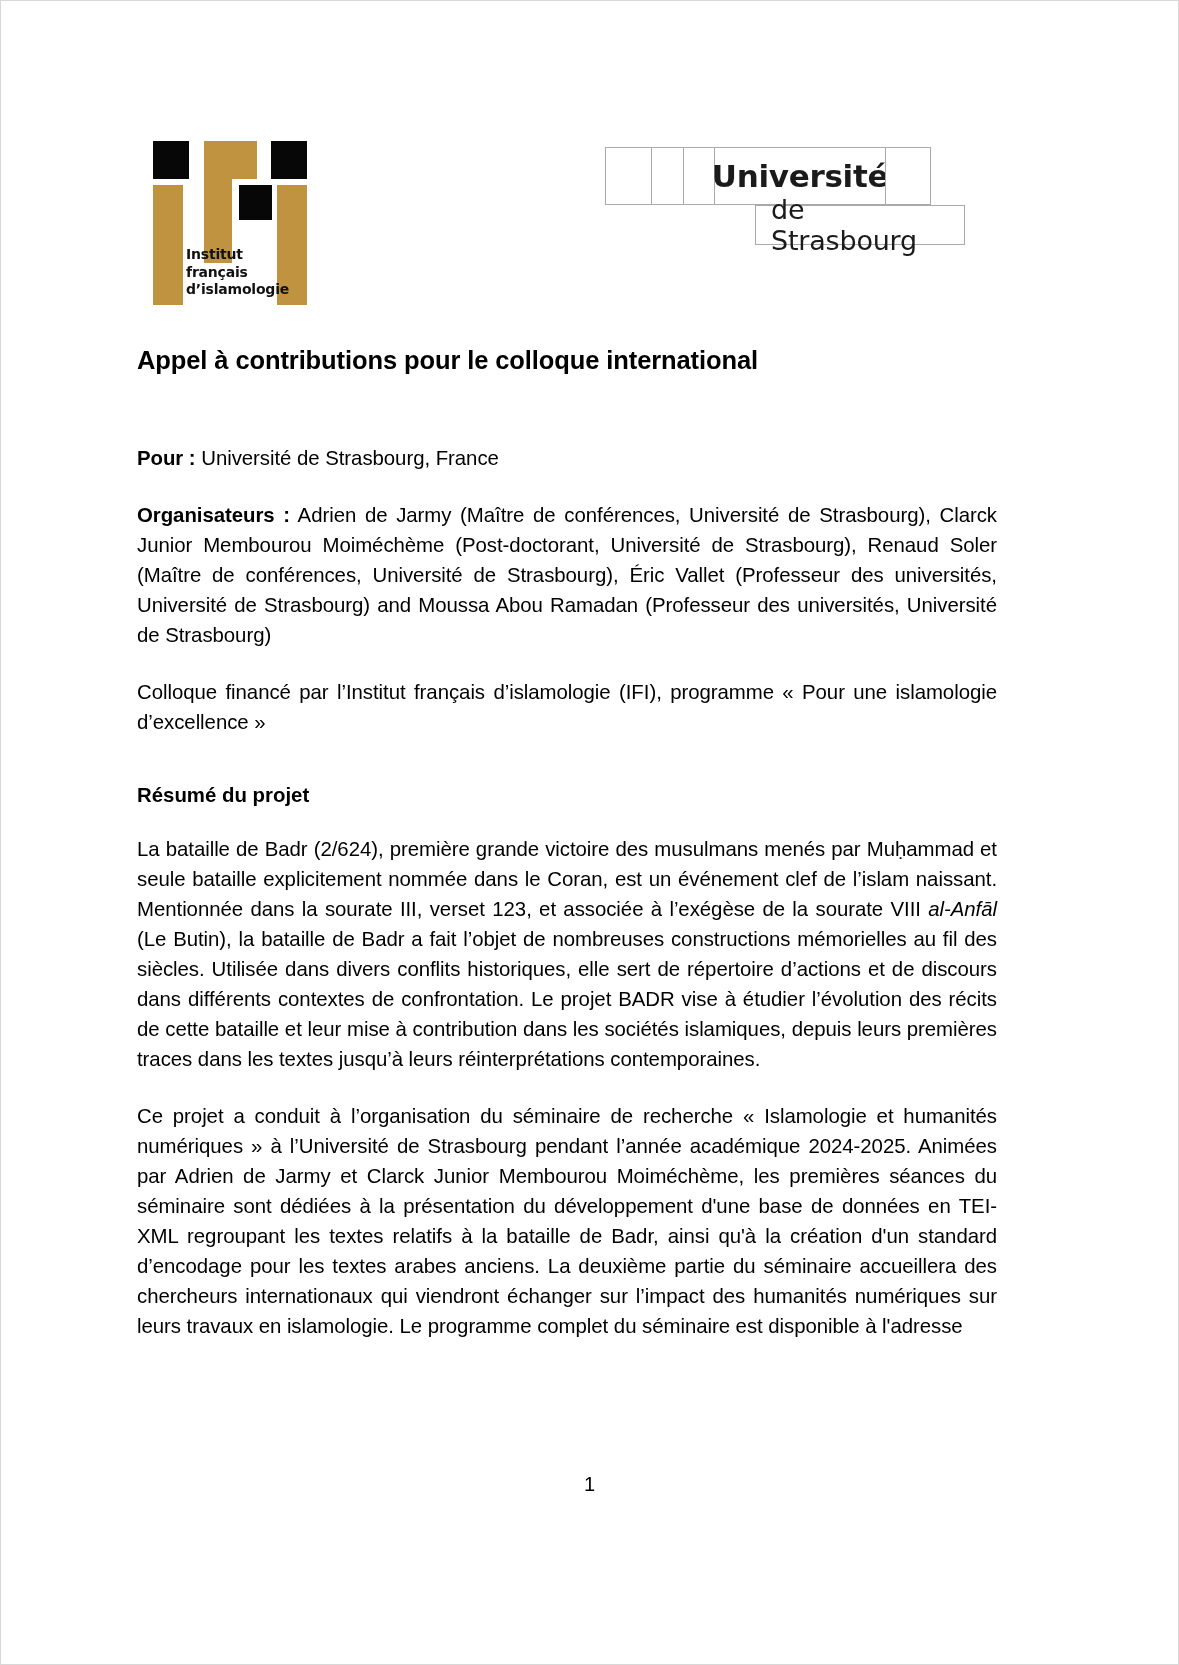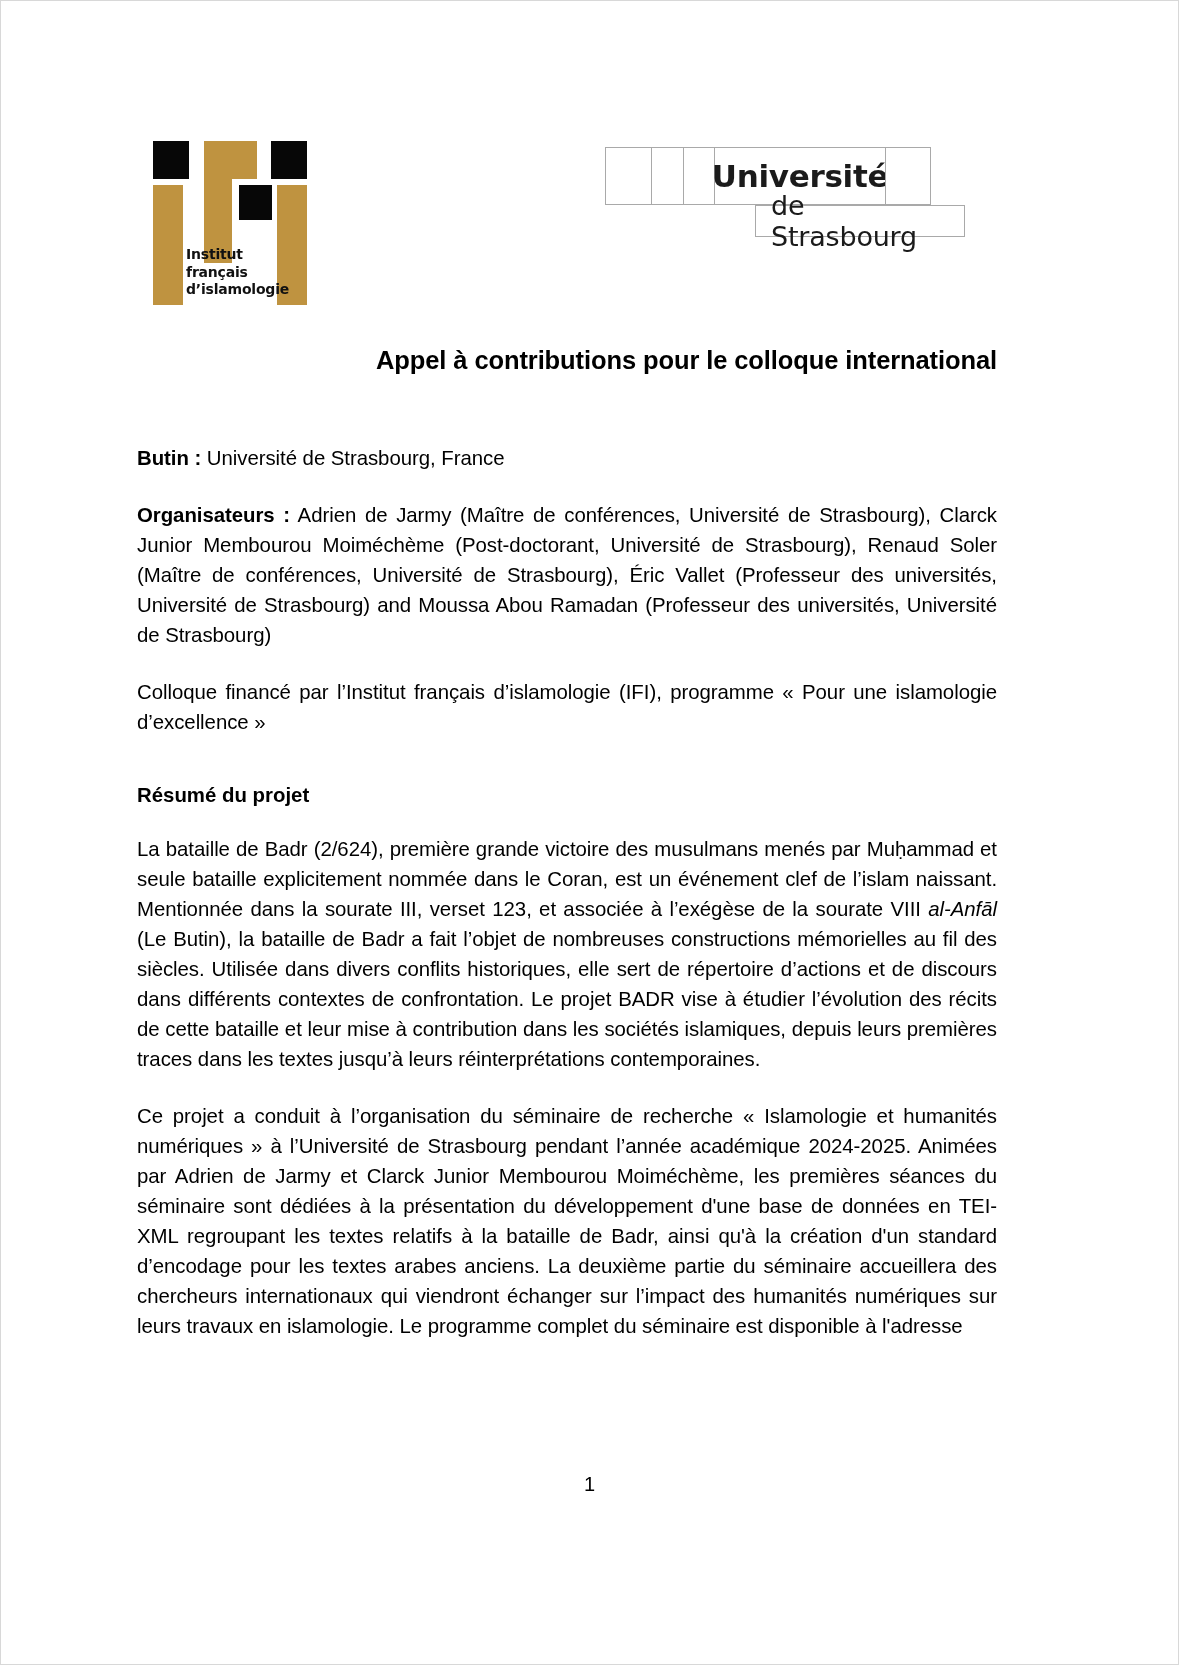--- a/index.html
+++ b/index.html
@@ -103,21 +103,21 @@
     font-family: "DejaVu Sans", sans-serif;
     font-weight: bold;
     font-size: 31px;
     color: #1b1b1b;
     letter-spacing: -0.3px;
   }
   .unistra-row2 {
     position: absolute;
     left: 150px;
     top: 66px;
-    height: 32px;
+    height: 40px;
     border: 1px solid #a9a9a9;
     box-sizing: border-box;
     background: #ffffff;
     display: flex;
     align-items: center;
     padding: 0 14px 0 15px;
   }
   .unistra-row2 .word {
     font-family: "DejaVu Sans", sans-serif;
     font-size: 27px;
@@ -127,21 +127,21 @@
 
   
   .doc {
     position: absolute;
     left: 136px;
     top: 340px;
     width: 860px;
   }
 
   .title {
-    text-align: right;
+    text-align: left;
     font-weight: bold;
     font-size: 25.5px;
     line-height: 38px;
     letter-spacing: -0.1px;
     margin: 0 0 0 0;
   }
   .title .ln { display: block; }
   .sc { font-variant: small-caps; font-size: 23px; }
   .title sup { font-size: 0.62em; vertical-align: super; line-height: 0; }
 
@@ -227,21 +227,21 @@
 
   <div class="doc">
 
     <h1 class="title">
       <span class="ln">Appel à contributions pour le colloque international</span>
     </h1>
 
     <div class="meta-block">
 
 
-      <p class="body"><span class="b">Butin :</span><span> Université de Strasbourg, France</span></p>
+      <p class="body"><span class="b">Pour :</span><span> Université de Strasbourg, France</span></p>
 
       <p class="body"><span class="b">Organisateurs :</span><span> Adrien de Jarmy (Maître de conférences, Université de Strasbourg), Clarck Junior Membourou Moiméchème (Post-doctorant, Université de Strasbourg), Renaud Soler (Maître de conférences, Université de Strasbourg), Éric Vallet (Professeur des universités, Université de Strasbourg) and Moussa Abou Ramadan (Professeur des universités, Université de Strasbourg)</span></p>
 
       <p class="body">Colloque financé par l’Institut français d’islamologie (IFI), programme « Pour une islamologie d’excellence »</p>
 
     </div>
 
     <div class="gap-sm"></div>
 
     <h2 class="section">Résumé du projet</h2>

